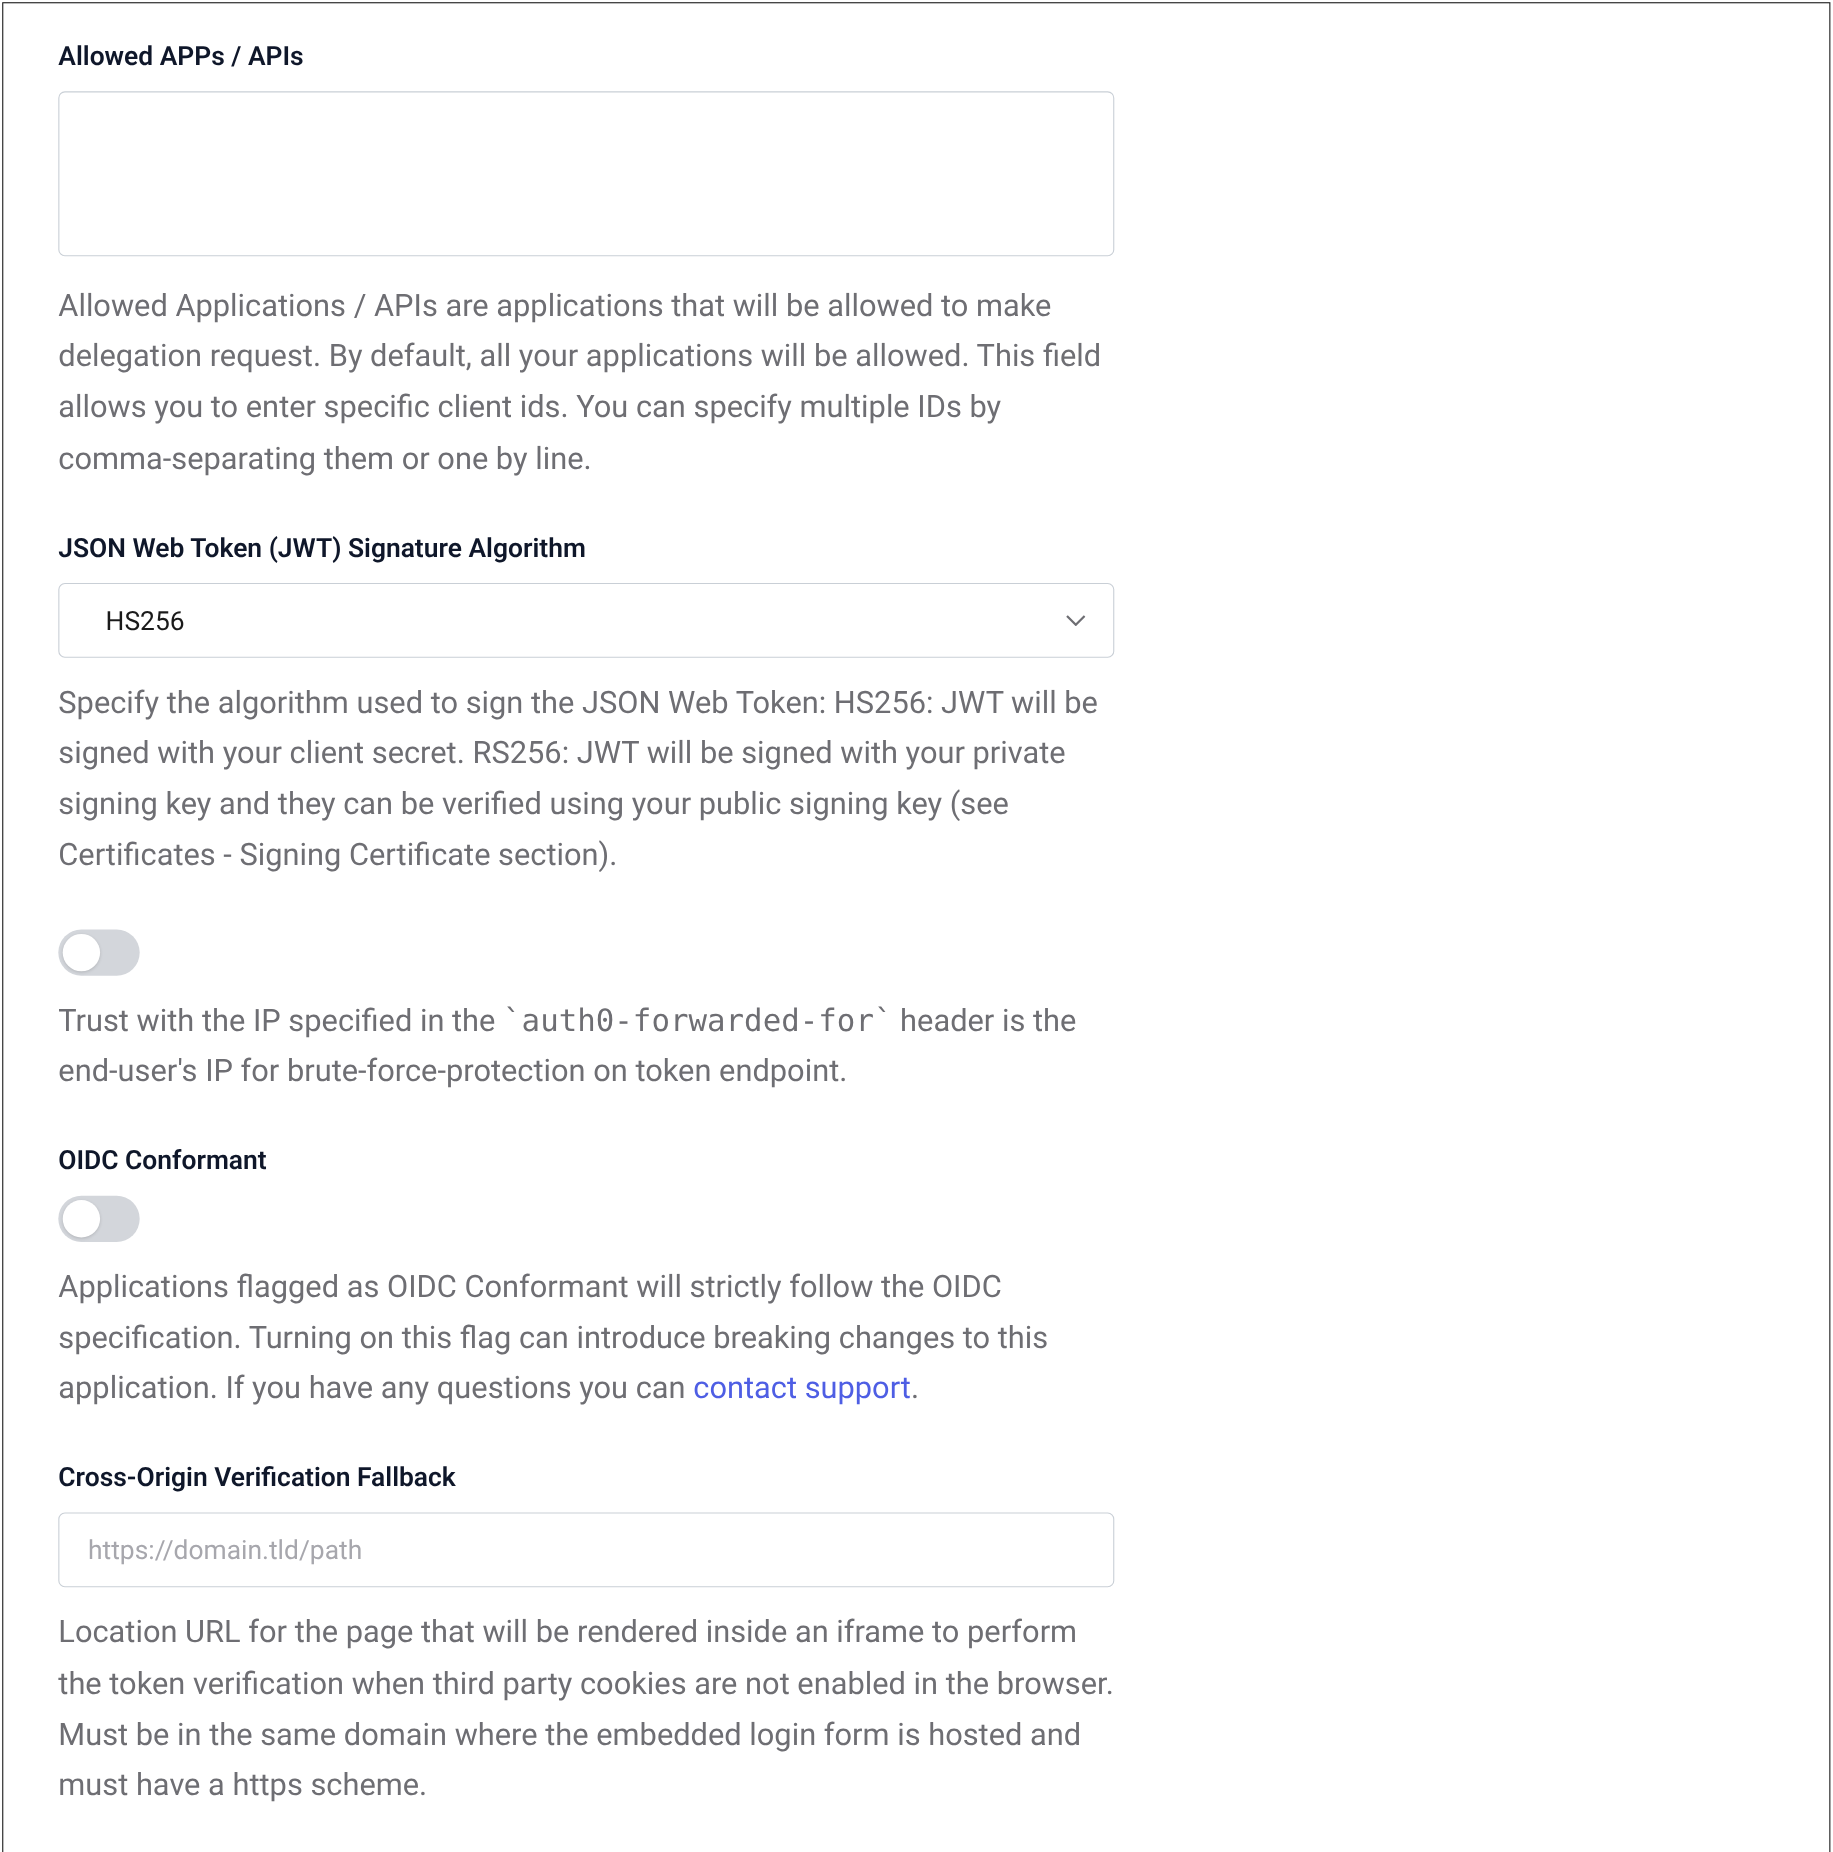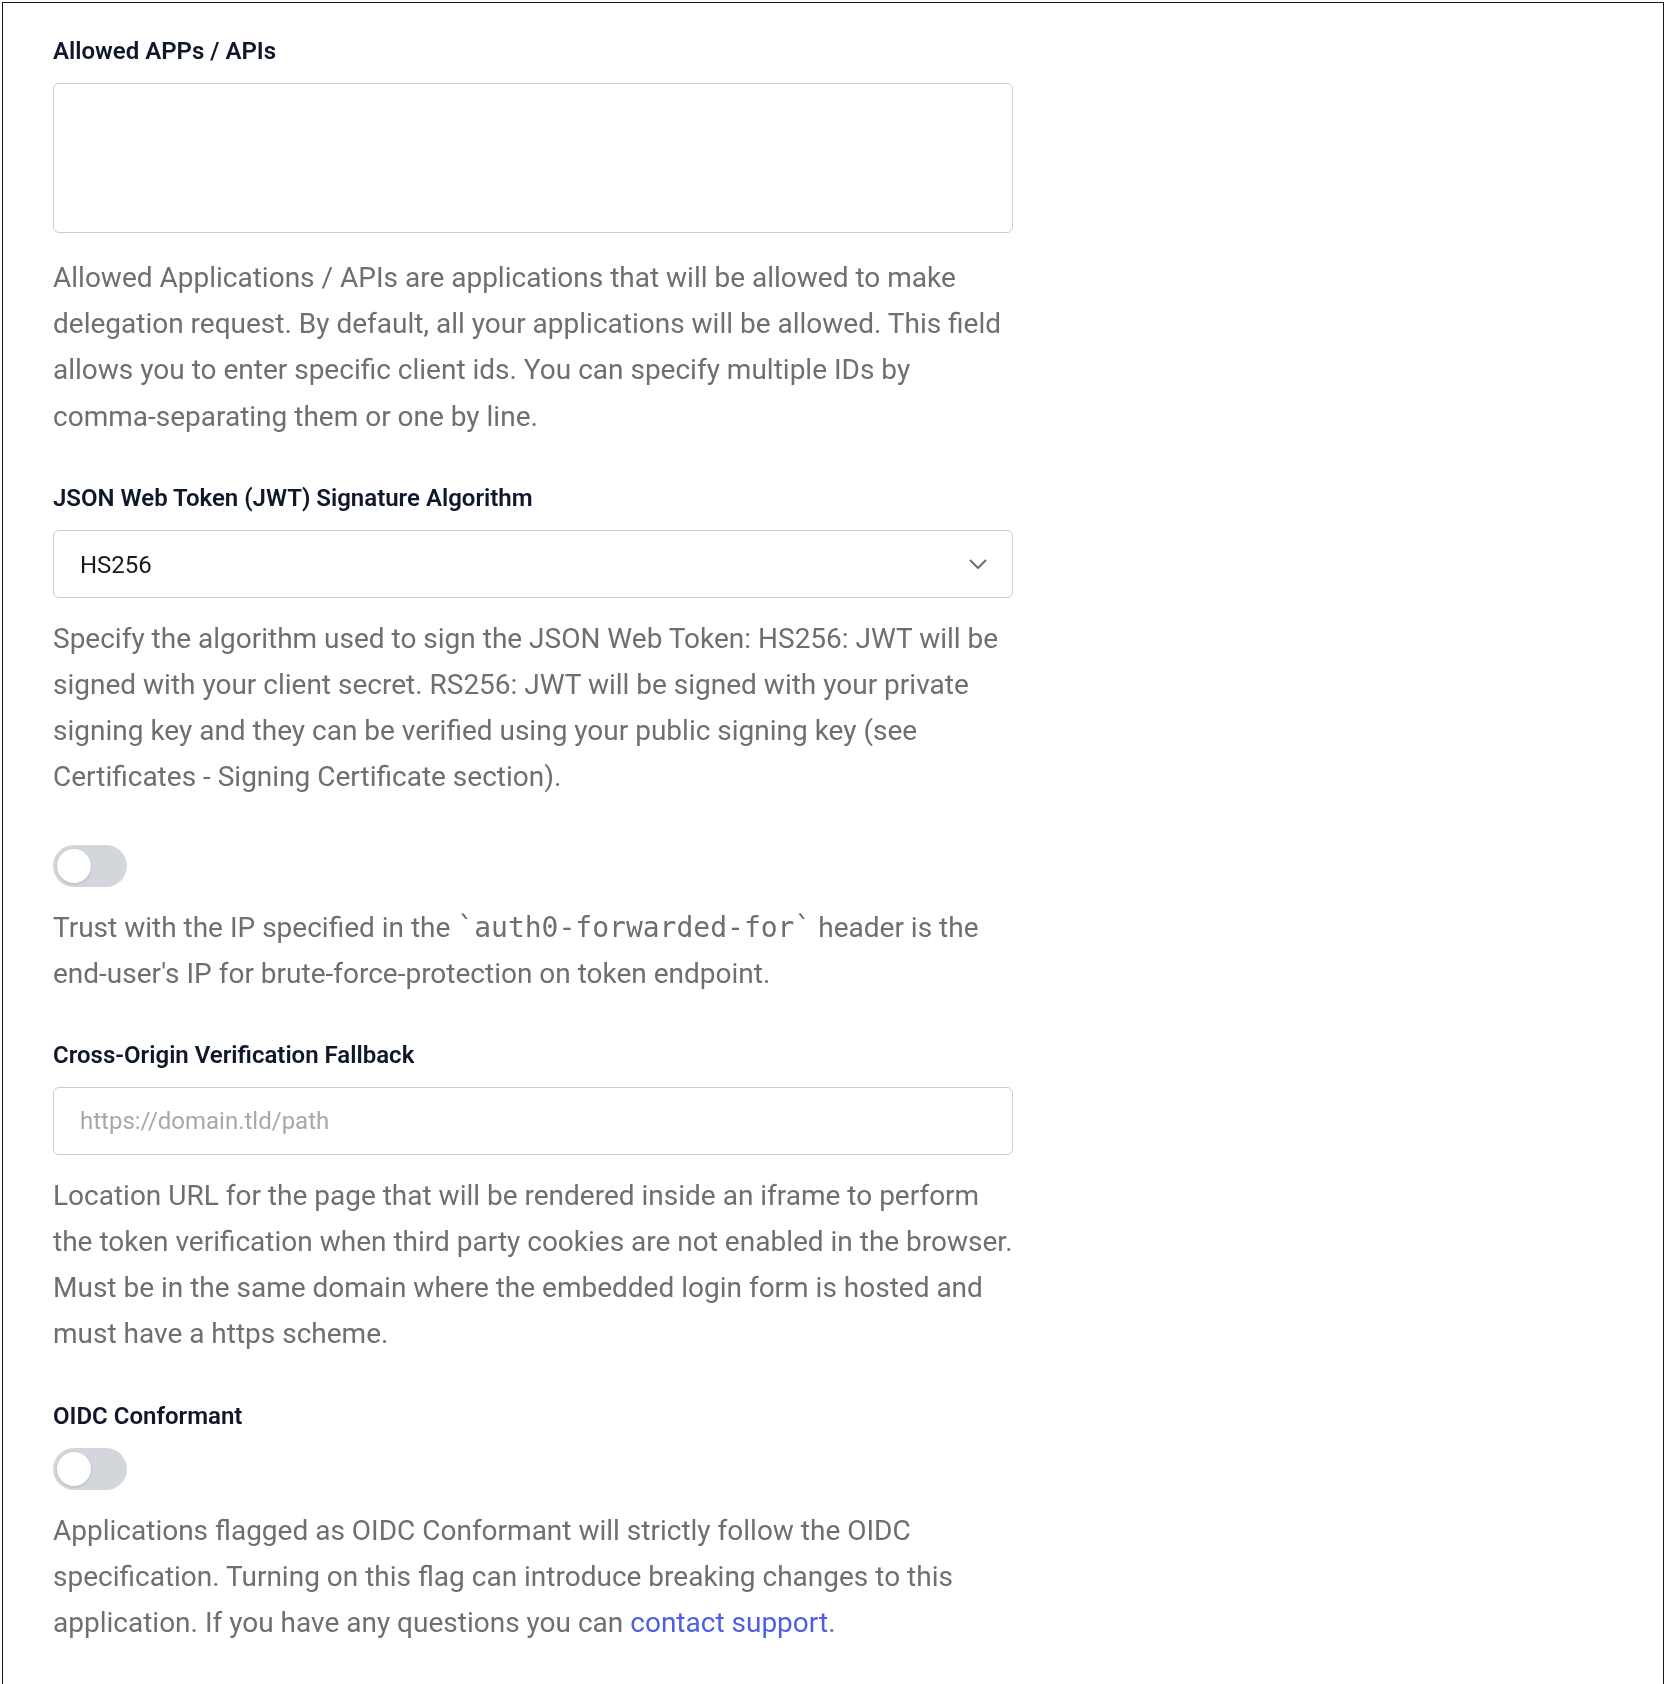--- a/index.html
+++ b/index.html
@@ -57,21 +57,21 @@
     .select-wrapper {
       position: relative;
       width: 100%;
       margin-bottom: 18px;
     }
     .select-input {
       width: 100%;
       height: 68px;
       border: 1px solid #c9cfd6;
       border-radius: 6px;
-      padding: 0 54px 0 26px;
+      padding: 0 54px 0 42px;
       font-size: 24px;
       font-family: inherit;
       background: #fff;
       appearance: none;
       -webkit-appearance: none;
       cursor: pointer;
       color: #1a1a1a;
       line-height: 68px;
     }
     .select-caret {
@@ -151,29 +151,29 @@
     <div class="field-group">
       <div class="toggle">
         <div class="toggle-knob"></div>
       </div>
       <p class="help-text">
         <span>Trust with the IP specified in the </span><code class="inline">`auth0-forwarded-for`</code><span> header is the end-user's IP for brute-force-protection on token endpoint.</span>
       </p>
     </div>
 
     <div class="field-group">
-      <label class="field-label">Cross-Origin Verification Fallback</label>
-      <input type="text" class="text-input" placeholder="https://domain.tld/path" style="">
-      <p class="help-text">Location URL for the page that will be rendered inside an iframe to perform the token verification when third party cookies are not enabled in the browser. Must be in the same domain where the embedded login form is hosted and must have a https scheme.</p>
-    </div>
-
-    <div class="field-group">
       <label class="field-label">OIDC Conformant</label>
       <div class="toggle">
         <div class="toggle-knob"></div>
       </div>
       <p class="help-text">
         <span>Applications flagged as OIDC Conformant will strictly follow the OIDC specification. Turning on this flag can introduce breaking changes to this application. If you have any questions you can </span><span class="link">contact support</span><span>.</span>
       </p>
     </div>
 
+    <div class="field-group">
+      <label class="field-label">Cross-Origin Verification Fallback</label>
+      <input type="text" class="text-input" placeholder="https://domain.tld/path" style="">
+      <p class="help-text">Location URL for the page that will be rendered inside an iframe to perform the token verification when third party cookies are not enabled in the browser. Must be in the same domain where the embedded login form is hosted and must have a https scheme.</p>
+    </div>
+
   </div>
 </div>
 
 </body></html>

